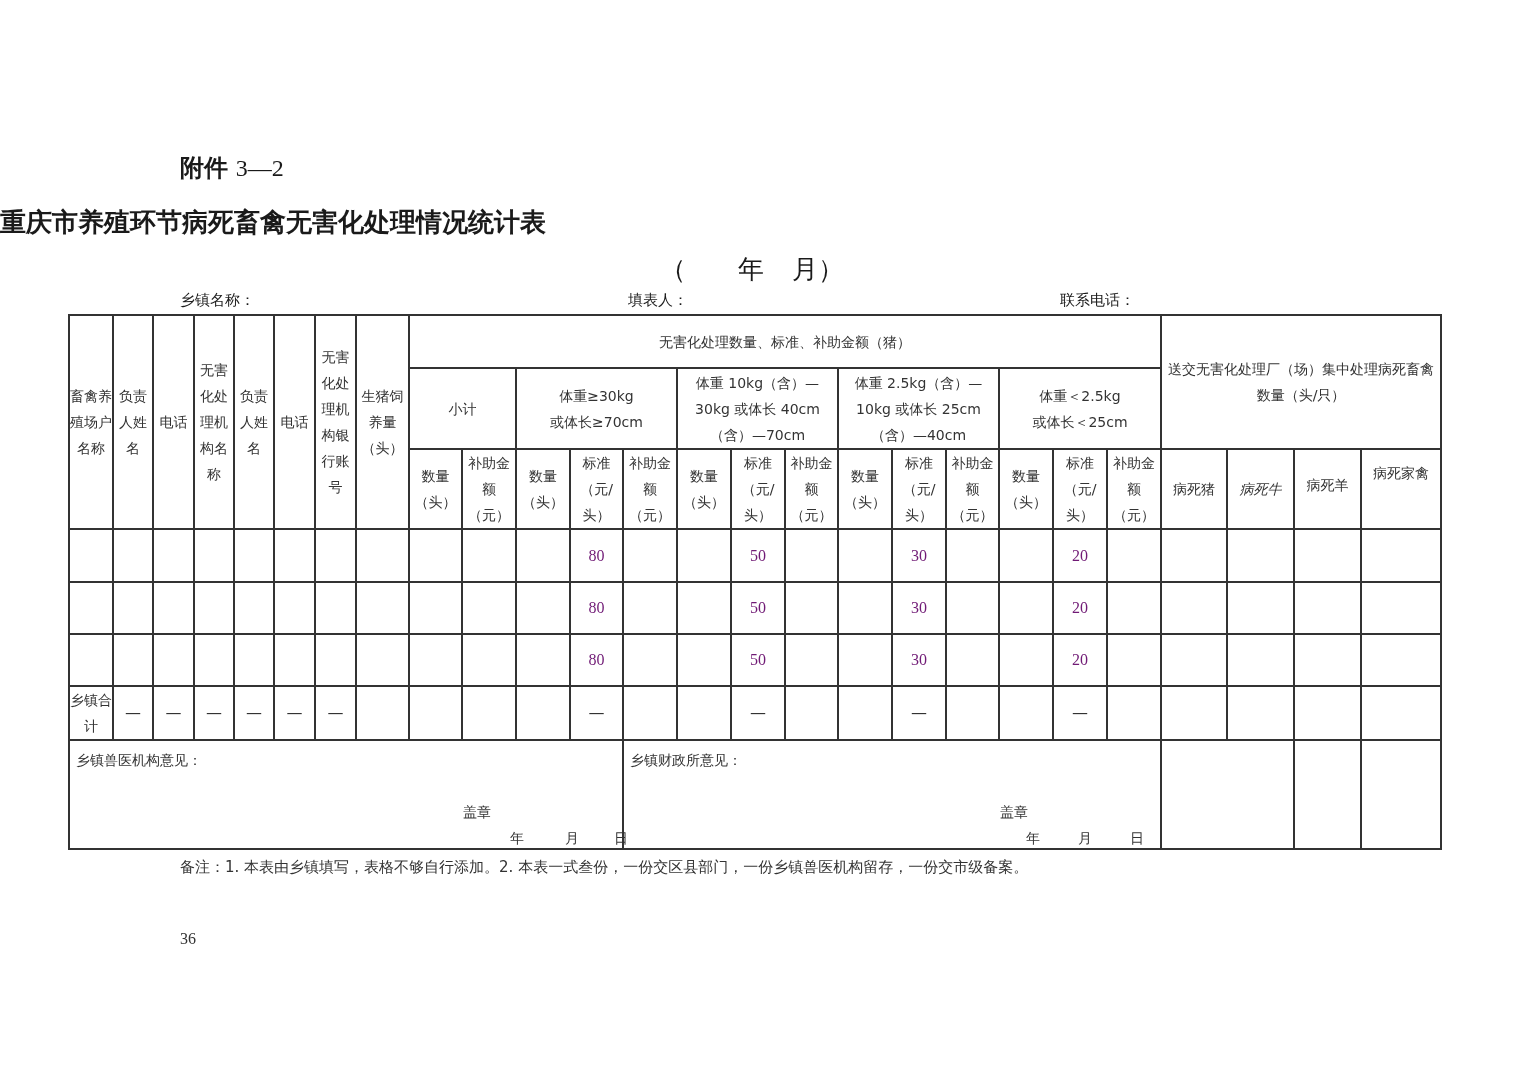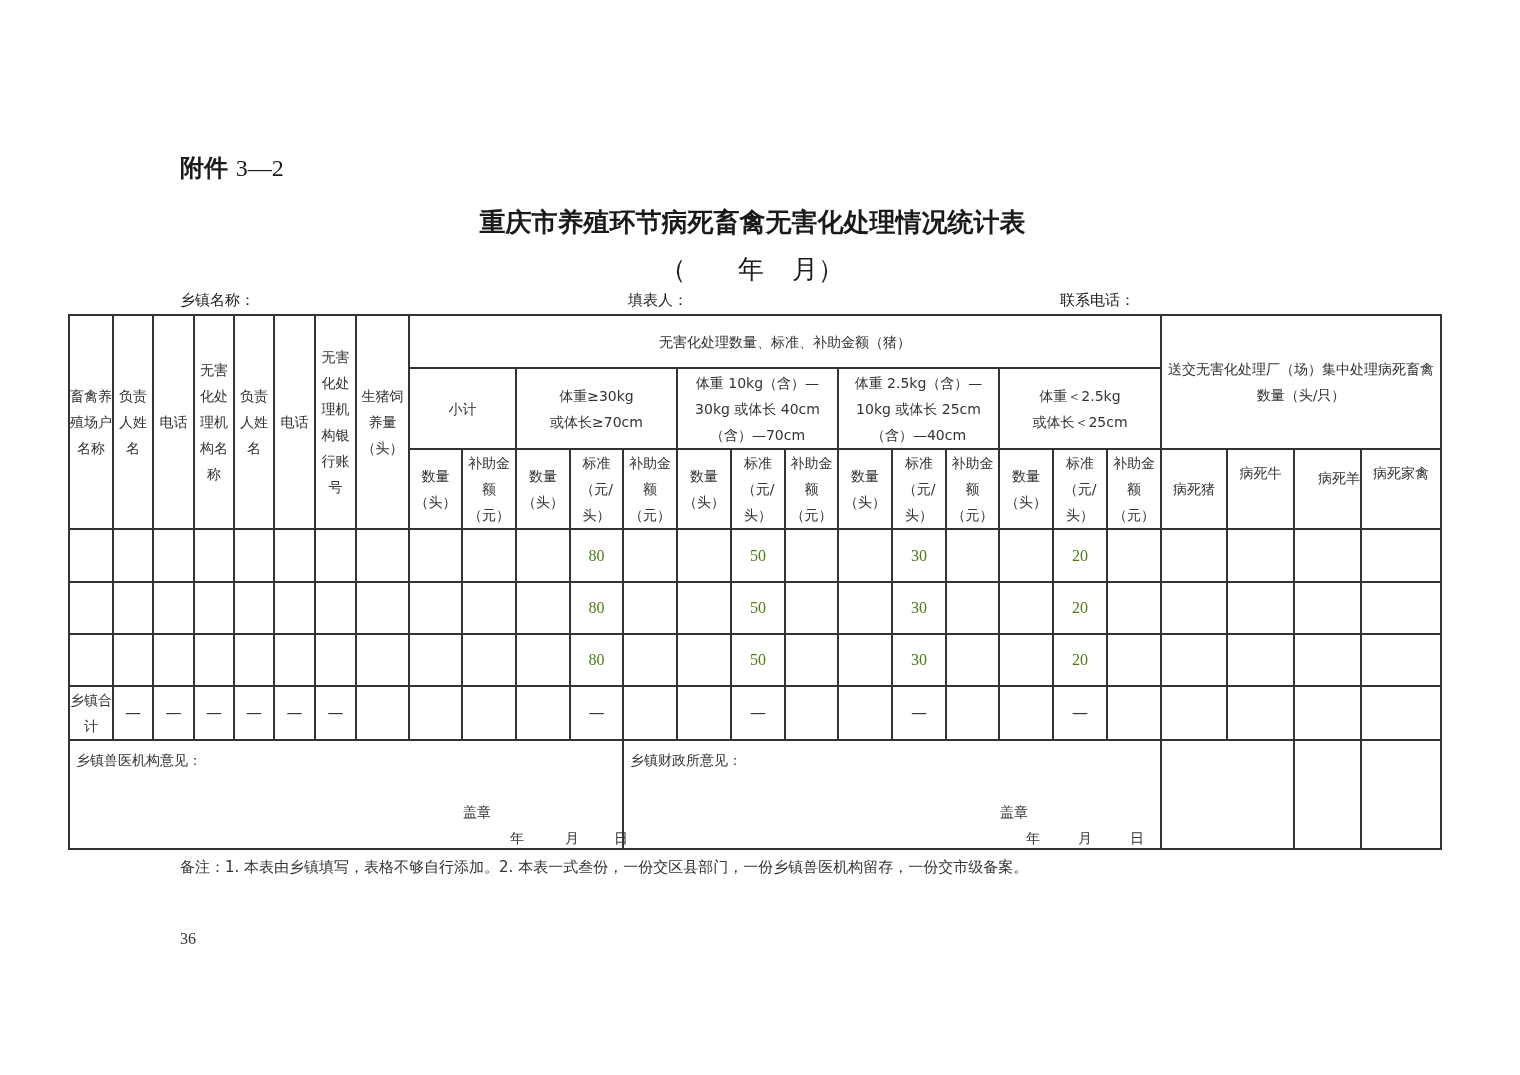--- a/index.html
+++ b/index.html
@@ -2,28 +2,28 @@
 <html><head>
 <meta charset="utf-8">
 <style>
   html, body { margin: 0; padding: 0; background: #ffffff; }
   body { width: 1520px; height: 1075px; position: relative; overflow: hidden;
          font-family: "DejaVu Serif", "Liberation Serif", serif; color: #1a1a1a; }
   .abs { position: absolute; }
   .annex { left: 180px; top: 152px; font-size: 24px; font-family: "DejaVu Sans", "Liberation Sans", sans-serif; }
   .annex .num { font-family: "Liberation Serif", serif; font-weight: normal; }
   .annex .lbl { font-weight: bold; }
-  .title { left: 0; width: 1505px; top: 205px; text-align: center; font-size: 26px; font-weight: bold; letter-spacing: 0px; font-family: "DejaVu Serif", serif; }
+  .title { left: 0; width: 1505px; top: 205px; font-size: 26px; font-weight: bold; letter-spacing: 0px; font-family: "DejaVu Serif", serif; }
   .subtitle { left: 660px; top: 252px; font-size: 26px; font-family: "DejaVu Sans", sans-serif; }
   .subtitle span { position: absolute; white-space: nowrap; }
   .meta { top: 291px; font-size: 15px; font-family: "DejaVu Sans", sans-serif; }
   table.main { position: absolute; left: 68px; top: 314px; border-collapse: collapse; table-layout: fixed;
                font-family: "DejaVu Sans", sans-serif; font-size: 14px; color: #333; }
   table.main td { border: 2px solid #333; padding: 0; text-align: center; vertical-align: middle; line-height: 26px; word-break: break-all; }
-  .val { font-family: "Liberation Serif", serif; font-size: 16px; color: #4d7c0f; }
+  .val { font-family: "Liberation Serif", serif; font-size: 16px; color: #701a75; }
   .dash { font-size: 16px; }
   .opinion { text-align: center; vertical-align: top !important; position: relative; margin-top: 20px; }
   .opinion .op-label { position: absolute; left: 6px; top: 6px; white-space: nowrap; }
   .opinion .seal { position: absolute; white-space: nowrap; }
   .opinion .date { position: absolute; white-space: nowrap; word-spacing: 0; }
   .note { left: 180px; top: 858px; font-size: 15px; font-family: "DejaVu Sans", sans-serif; color: #333; }
   .page-num { left: 180px; top: 930px; font-size: 16px; font-family: "Liberation Serif", serif; color: #333; }
   .lh { line-height: 27px; }
 </style>
 </head>
@@ -118,22 +118,22 @@
     <td class="lh">数量（头）</td>
     <td class="lh">标准（元/头）</td>
     <td class="lh">补助金额（元）</td>
     <td class="lh">数量（头）</td>
     <td class="lh">标准（元/头）</td>
     <td class="lh">补助金额（元）</td>
     <td class="lh">数量（头）</td>
     <td class="lh">标准（元/头）</td>
     <td class="lh">补助金额（元）</td>
     <td>病死猪</td>
-    <td style="vertical-align:top; padding-top:10px;">病死牛</td>
-    <td style="vertical-align:top; padding-top:15px;text-align:right;">病死羊</td>
+    <td style="vertical-align:top; padding-top:26px;font-style:italic;">病死牛</td>
+    <td style="vertical-align:top; padding-top:22px;">病死羊</td>
     <td style="vertical-align:top; padding-top:10px;">病死家禽</td>
   </tr>
 
   <tr style="height:53px;">
     <td></td>
         <td></td>
     <td></td>
         <td></td>
     <td></td>
         <td></td>

